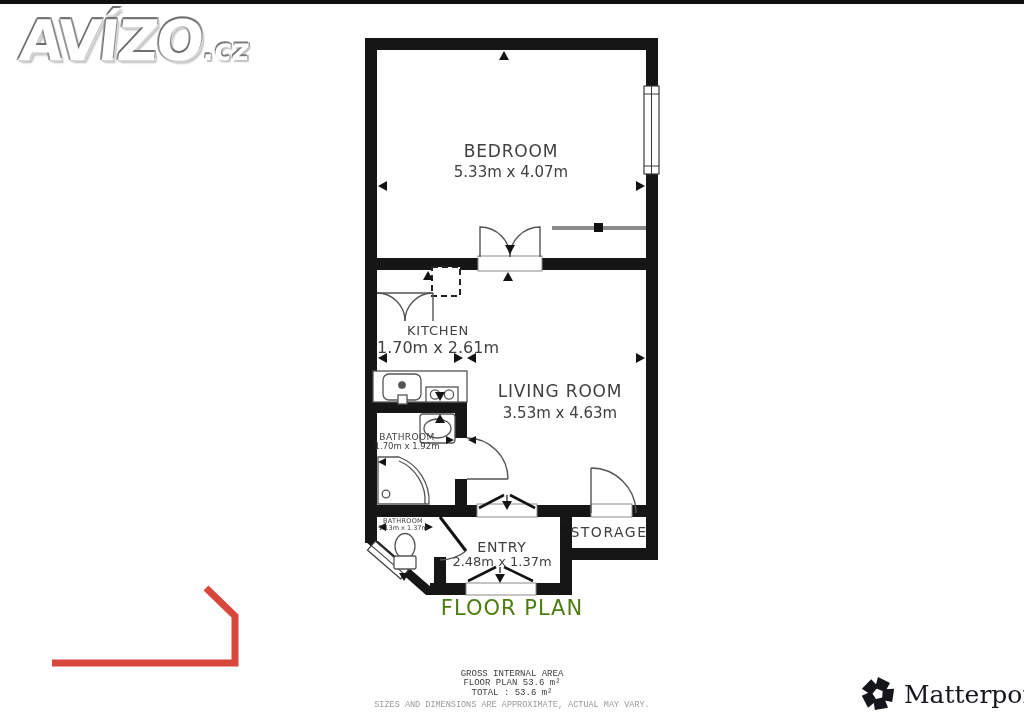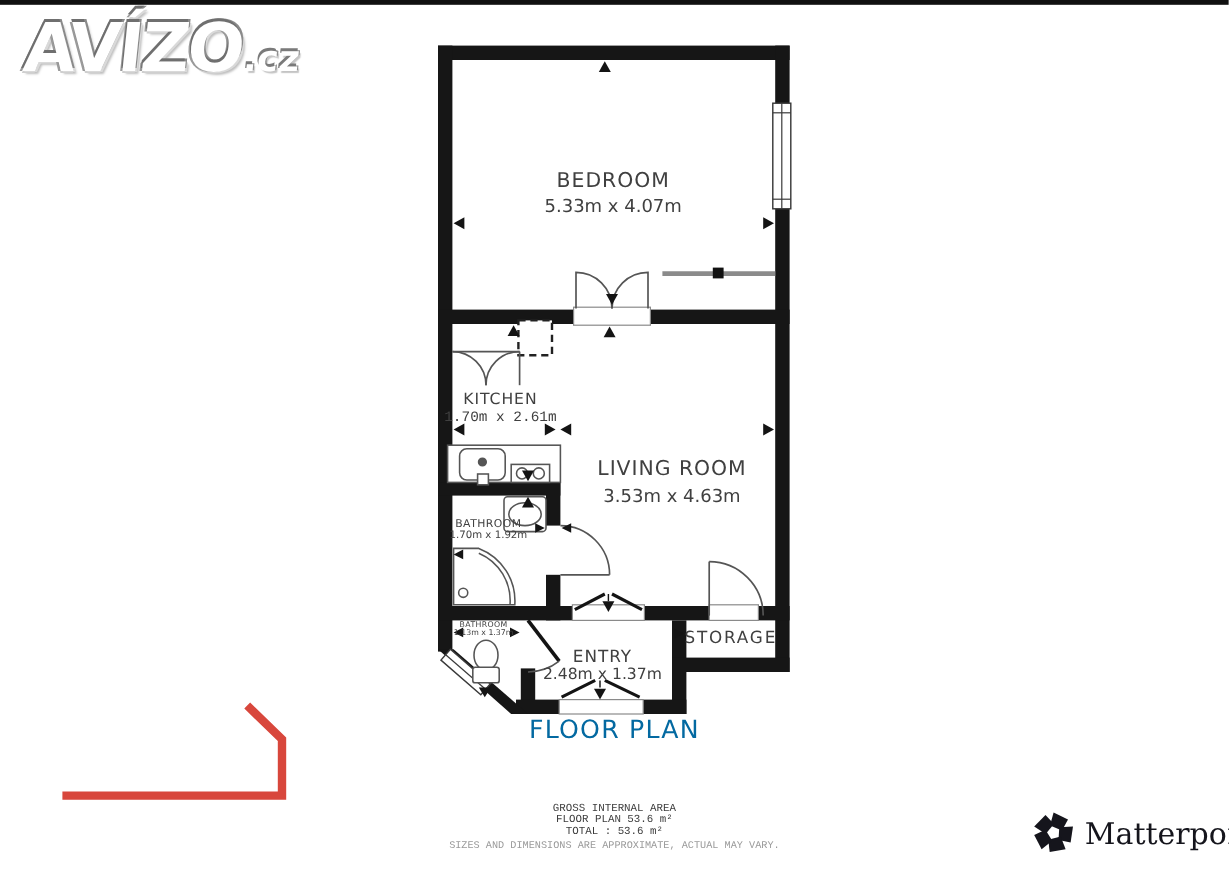--- a/index.html
+++ b/index.html
@@ -10,27 +10,27 @@
   .top-edge{position:absolute;left:0;top:0;width:1024px;height:4px;background:#101010;}
 
   
   svg.plan{position:absolute;left:0;top:0;}
 
   
   .room-label{position:absolute;transform:translate(-50%,-50%);text-align:center;color:#404040;white-space:nowrap;line-height:1.15;}
   .room-name{display:block;letter-spacing:.8px;}
   .room-dims{display:block;}
   .lbl-bedroom .room-name{font-size:17px;}   .lbl-bedroom .room-dims{font-size:15px;margin-top:2px;}
-  .lbl-kitchen .room-name{font-size:13px;}   .lbl-kitchen .room-dims{font-size:12px;font-family:Liberation Mono, monospace;}
+  .lbl-kitchen .room-name{font-size:13px;}   .lbl-kitchen .room-dims{font-size:16px;}
   .lbl-living .room-name{font-size:17px;}    .lbl-living .room-dims{font-size:15px;margin-top:3px;}
   .lbl-bath .room-name{font-size:9px;letter-spacing:.4px;}  .lbl-bath .room-dims{font-size:8.5px;}
   .lbl-bath2 .room-name{font-size:6.5px;letter-spacing:.3px;} .lbl-bath2 .room-dims{font-size:6.5px;}
   .lbl-entry .room-name{font-size:14px;}     .lbl-entry .room-dims{font-size:13px;}
   .lbl-storage .room-name{font-size:14px;letter-spacing:1.5px;}
-  .plan-title{position:absolute;transform:translate(-50%,-50%);font-size:21px;letter-spacing:1px;color:#0369a1;white-space:nowrap;}
+  .plan-title{position:absolute;transform:translate(-50%,-50%);font-size:21px;letter-spacing:1px;color:#4d7c0f;white-space:nowrap;}
 
   
   .footer{position:absolute;left:512px;top:670px;transform:translateX(-50%);text-align:center;color:#3c3c3c;font-size:9px;line-height:1.05;white-space:nowrap;font-family:Liberation Mono, monospace;}
   .footer .disclaimer{color:#9a9a9a;margin-top:3px;font-size:8.5px;}
 
   
   .avizo{position:absolute;left:20px;top:8px;transform:skewX(-6deg);white-space:nowrap;}
   .avizo-main{
     font-size:56px;font-weight:bold;letter-spacing:-2px;color:#ffffff;
     text-shadow:-1px -2px 0 #6f6f6f,1px -2px 0 #8a8a8a,-2px 0 0 #9a9a9a,
@@ -178,21 +178,21 @@
     <polygon points="433,527 425,523 425,531"></polygon>
     <polygon points="404,581 399,573 409,573"></polygon>
     <polygon points="570,528 562,524 562,532"></polygon>
   </g>
 </svg>
 
 <div class="room-label lbl-bedroom" style="left:511px;top:161px;">
   <span class="room-name">BEDROOM</span>
   <span class="room-dims">5.33m x 4.07m</span>
 </div>
-<div class="room-label lbl-kitchen" style="left:417px;top:341px;">
+<div class="room-label lbl-kitchen" style="left:438px;top:341px;">
   <span class="room-name">KITCHEN</span>
   <span class="room-dims">1.70m x 2.61m</span>
 </div>
 <div class="room-label lbl-living" style="left:560px;top:402px;">
   <span class="room-name">LIVING ROOM</span>
   <span class="room-dims">3.53m x 4.63m</span>
 </div>
 <div class="room-label lbl-bath" style="left:407px;top:442px;">
   <span class="room-name">BATHROOM</span>
   <span class="room-dims">1.70m x 1.92m</span>

